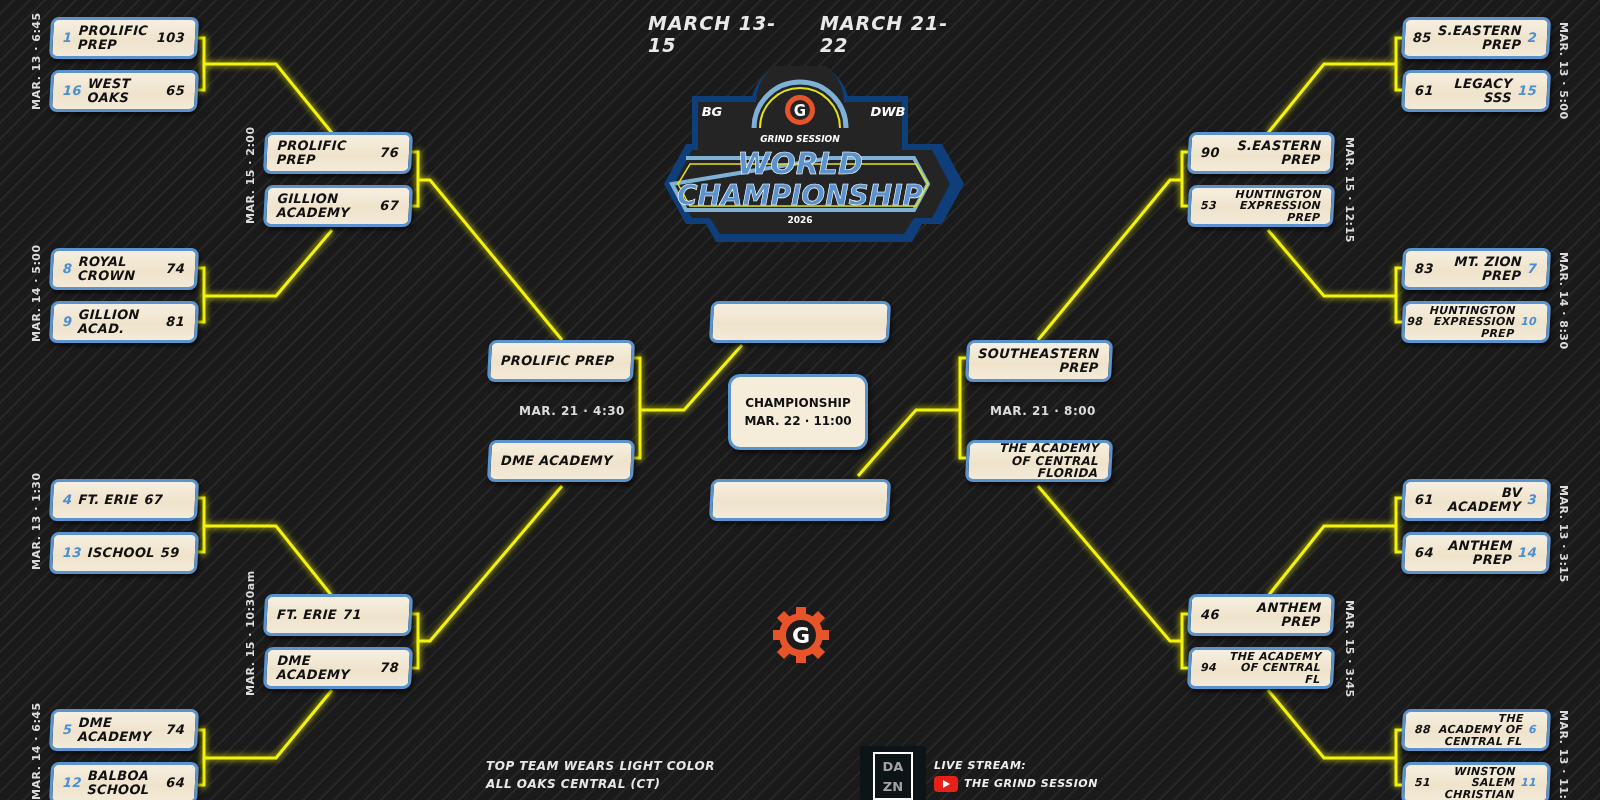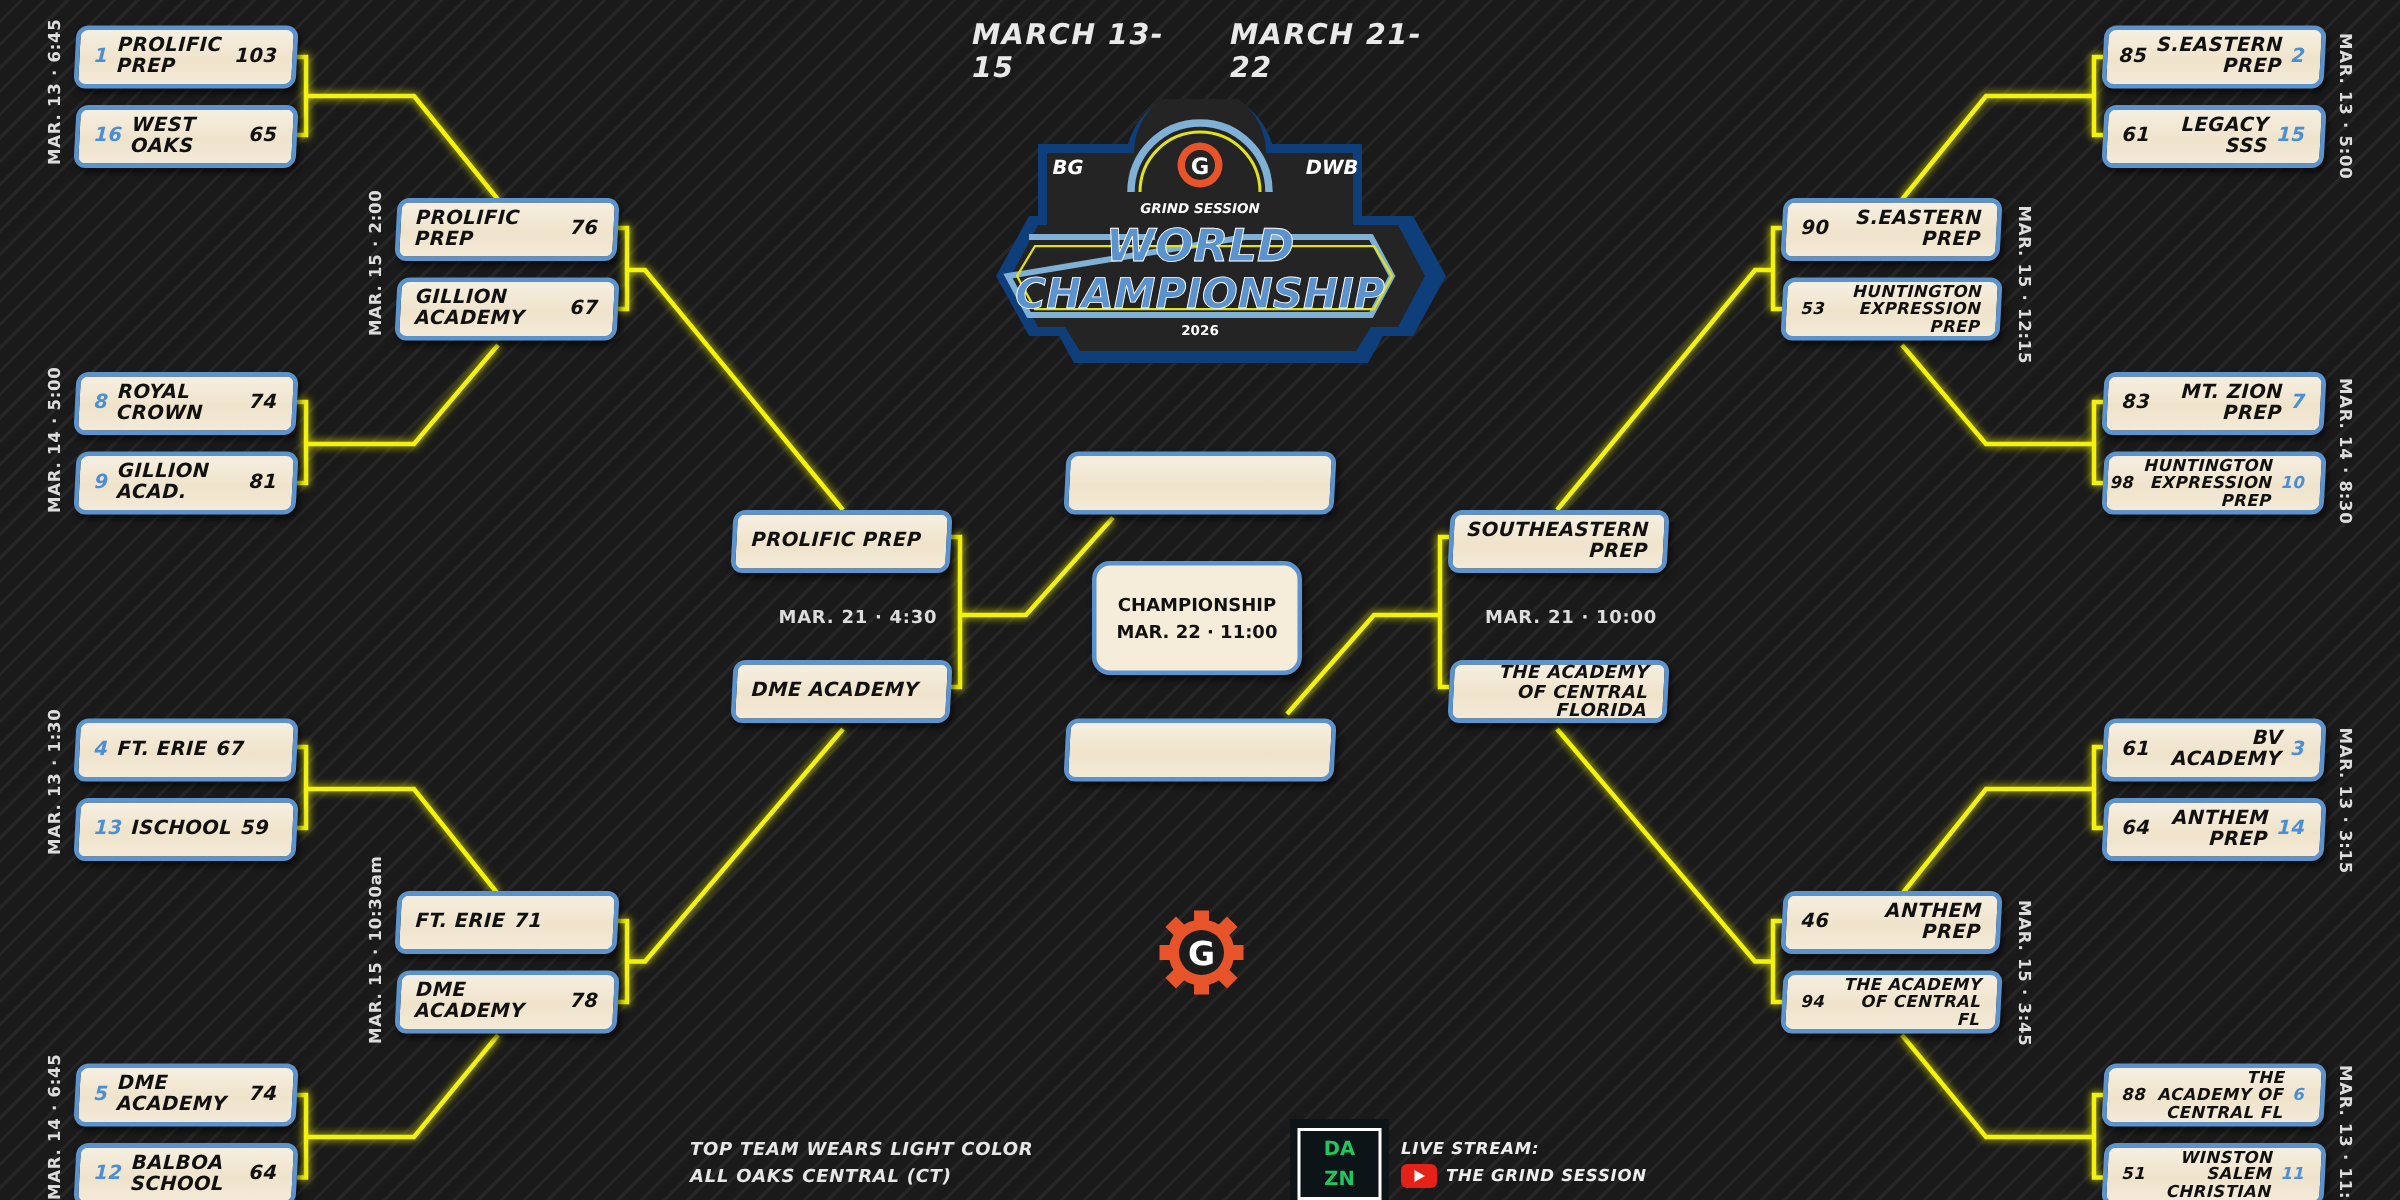--- a/index.html
+++ b/index.html
@@ -46,27 +46,27 @@
   .vlabel.right { transform-origin: left top; transform: rotate(90deg); }
   .hlabel { position: absolute; color: #dcdcdc; font-weight: bold; font-size: 12px; letter-spacing: 0.5px; }
   .champ-box {
     position: absolute; left: 728px; top: 374px; width: 140px; height: 76px;
     background: #f5ecda; border: 3px solid #5b93cf; border-radius: 12px;
     color: #111; text-align: center; font-size: 12px; font-weight: bold;
     display: flex; flex-direction: column; justify-content: center; gap: 4px;
     box-shadow: 2px 3px 5px rgba(0,0,0,0.6);
   }
   .logo-wrap { position: absolute; left: 632px; top: 66px; width: 336px; height: 182px; }
-  .footnote { position: absolute; left: 460px; top: 757px; font-size: 12px; font-weight: bold; font-style: italic; color: #e6e6e6; line-height: 18px; letter-spacing: 0.5px; }
+  .footnote { position: absolute; left: 486px; top: 757px; font-size: 12px; font-weight: bold; font-style: italic; color: #e6e6e6; line-height: 18px; letter-spacing: 0.5px; }
   .gs-logo { position: absolute; left: 694px; top: 605px; width: 214px; height: 90px; text-align: center; }
   .gs-word { font-size: 24px; letter-spacing: 2px; color: #f2f2f2; margin-top: 6px; }
   .gs-word b { font-weight: bold; }
   .gs-word span { font-weight: normal; }
   .dazn { position: absolute; left: 860px; top: 746px; width: 66px; height: 60px; background: #0c1418; display: flex; align-items: center; justify-content: center; }
-  .dazn-inner { border: 2px solid #fff; width: 56px; height: 48px; font-size: 13px; font-weight: bold; text-align: center; line-height: 20px; padding-top: 3px; color: #22c55e; }
+  .dazn-inner { border: 2px solid #fff; width: 40px; height: 48px; font-size: 13px; font-weight: bold; text-align: center; line-height: 20px; padding-top: 3px; color: #a3a3a3; }
   .stream { position: absolute; left: 934px; top: 757px; font-size: 11px; font-weight: bold; font-style: italic; color: #eee; line-height: 18px; letter-spacing: 0.5px; }
   .yt { display: inline-block; width: 24px; height: 16px; background: #e62117; border-radius: 4px; vertical-align: middle; position: relative; margin-right: 6px; }
   .yt::after { content: ""; position: absolute; left: 9px; top: 4px; border-left: 7px solid #fff; border-top: 4px solid transparent; border-bottom: 4px solid transparent; }
 </style>
 </head>
 <body>
 
 <div class="header-dates">
   <span>MARCH 13-15</span>
   <span>MARCH 21-22</span>
@@ -249,21 +249,21 @@
     <span>ANTHEM PREP</span>
   </div>
   <div class="card right" style="left:1188px; top:647px; width:146px; height:42px; font-size:11px;">
     <span class="score">94</span>
     <span style="max-width:100px;">THE ACADEMY OF CENTRAL FL</span>
   </div>
 
   <div class="card right" style="left:966px; top:340px; width:146px; height:42px;">
     <span>SOUTHEASTERN PREP</span>
   </div>
-  <div class="hlabel" style="left:990px; top:404px;">MAR. 21 · 10:00</div>
+  <div class="hlabel" style="left:990px; top:404px;">MAR. 21 · 8:00</div>
   <div class="card right" style="left:966px; top:440px; width:146px; height:42px; font-size:12px;">
     <span style="max-width:120px;">THE ACADEMY OF CENTRAL FLORIDA</span>
   </div>
 </div>
 
 <div class="card center" style="left:710px; top:301px; width:180px; height:42px;">
   <span></span>
 </div>
 <div class="champ-box">
   <div>CHAMPIONSHIP</div>

